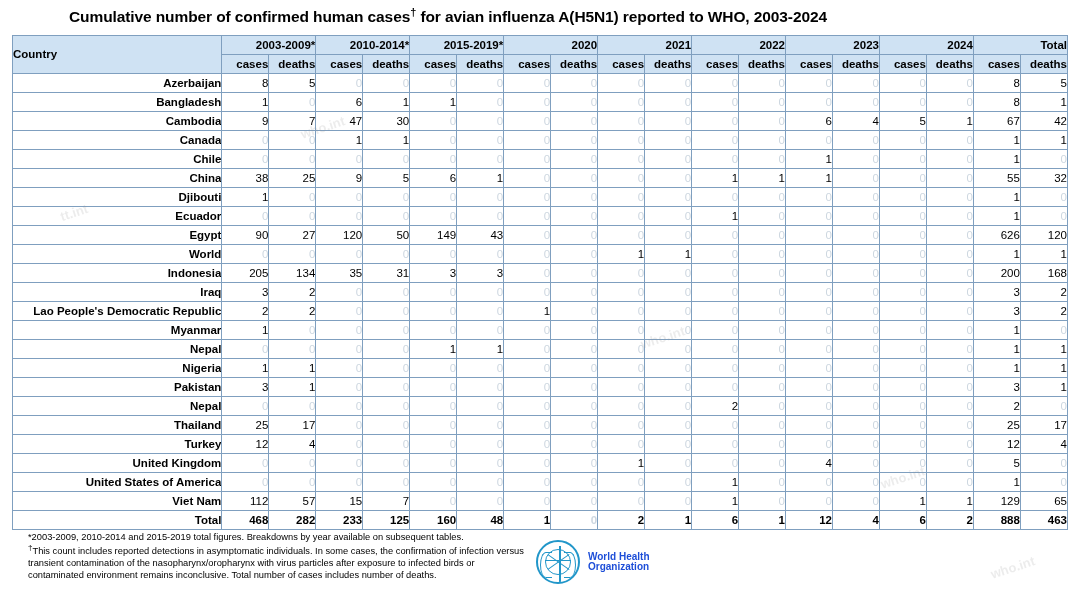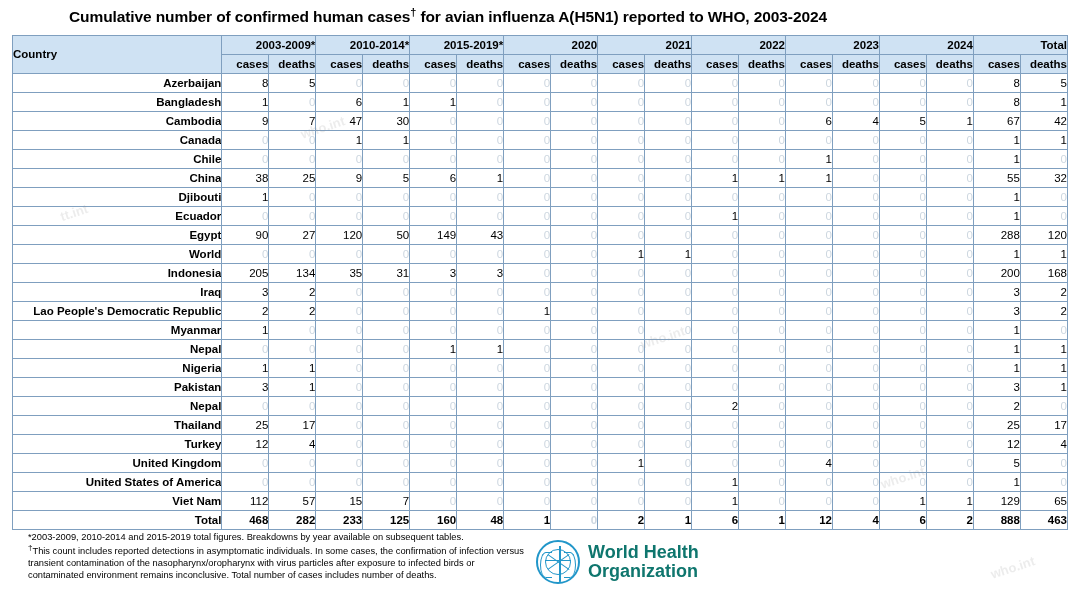--- a/index.html
+++ b/index.html
@@ -142,23 +142,23 @@
   .who-emblem .leaf-l, .who-emblem .leaf-r {
     position: absolute;
     top: 10px;
     width: 12px; height: 26px;
     border: 1.6px solid #2196c9;
     border-radius: 50% 50% 50% 50%;
   }
   .who-emblem .leaf-l { left: 2px; border-right: none; border-radius: 60% 0 0 60%; }
   .who-emblem .leaf-r { right: 2px; border-left: none; border-radius: 0 60% 60% 0; }
   .who-text {
-    color: #0f766e;
+    color: #1d4ed8;
     font-weight: bold;
-    font-size: 18px;
+    font-size: 10px;
     line-height: 1.05;
   }
   .watermark {
     position: absolute;
     color: rgba(150,150,150,0.18);
     font-size: 13px;
     font-weight: bold;
     transform: rotate(-18deg);
     pointer-events: none;
     white-space: nowrap;
@@ -409,21 +409,21 @@
           <td class="num zero">0</td>
           <td class="num zero">0</td>
           <td class="num zero">0</td>
           <td class="num zero">0</td>
           <td class="num zero">0</td>
           <td class="num zero">0</td>
           <td class="num zero">0</td>
           <td class="num zero">0</td>
           <td class="num zero">0</td>
           <td class="num zero">0</td>
-          <td class="num">288</td>
+          <td class="num">626</td>
           <td class="num">120</td>
         </tr>
         <tr>
           <td class="country">World</td>
           <td class="num zero">0</td>
           <td class="num zero">0</td>
           <td class="num zero">0</td>
           <td class="num zero">0</td>
           <td class="num zero">0</td>
           <td class="num zero">0</td>

